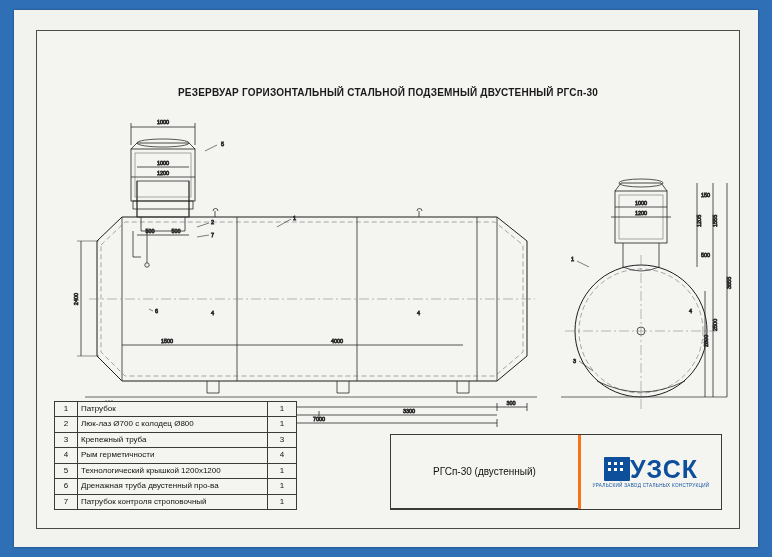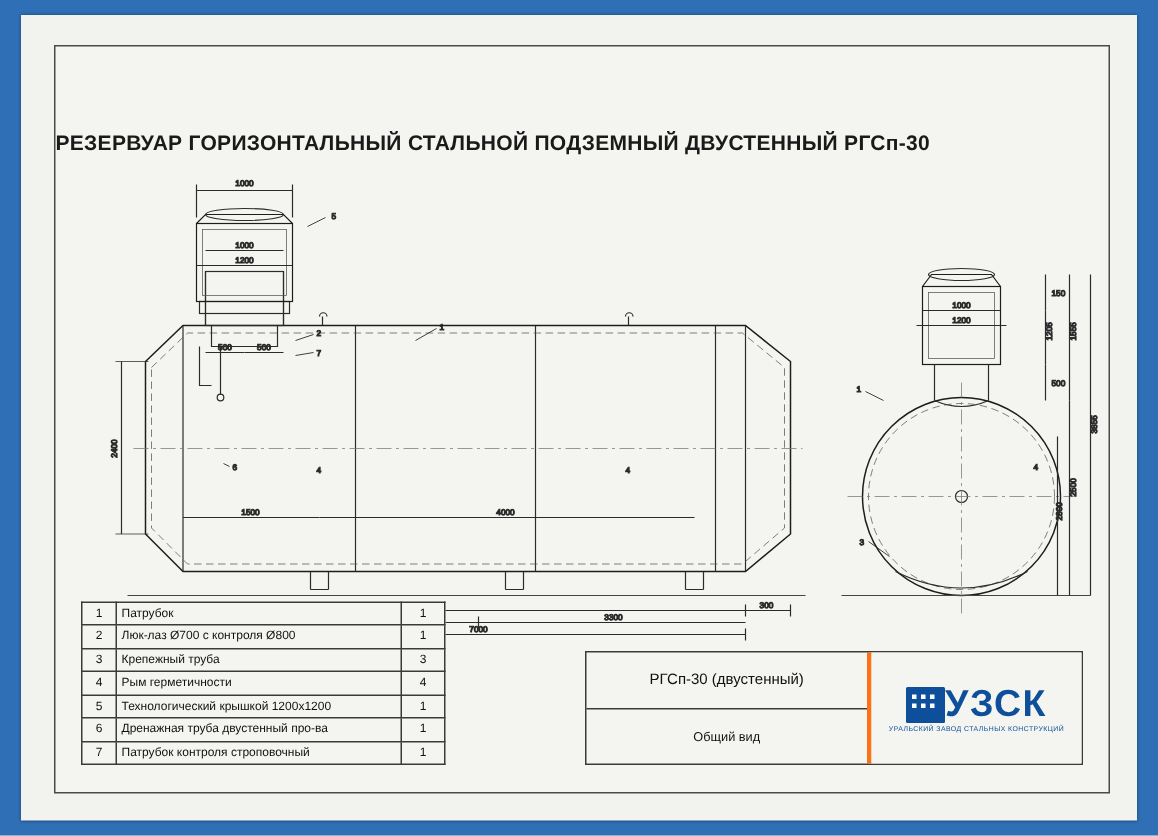--- a/index.html
+++ b/index.html
@@ -13,22 +13,22 @@
     position:absolute;left:14px;top:10px;width:744px;height:537px;
     background:#f2f2ef;
     box-shadow:0 0 2px rgba(0,0,0,.4);
   }
   #frame{
     position:absolute;left:22px;top:20px;right:18px;bottom:18px;
     border:1px solid #4a4a4a;
     background:#f4f4f1;
   }
   .ttl{
-    position:absolute;width:100%;text-align:left;
-    font-size:14px;font-weight:bold;color:#1a1a1a;letter-spacing:.2px;
+    position:absolute;width:100%;text-align:center;
+    font-size:10px;font-weight:bold;color:#1a1a1a;letter-spacing:.2px;
     top:56px;
   }
   svg{position:absolute;left:0;top:0;}
   
   #legend{
     position:absolute;left:17px;bottom:18px;width:243px;
     border-collapse:collapse;font-size:8px;color:#111;
     background:#f4f4f1;
   }
   #legend td{
@@ -52,21 +52,21 @@
     font-size:10px;color:#111;border-bottom:1px solid #3a3a3a;
   }
   #tb-sub{
     flex:1;display:flex;align-items:center;justify-content:center;
     font-size:8.5px;color:#111;
   }
   #tb-logo{
     width:140px;display:flex;flex-direction:column;
     align-items:center;justify-content:center;background:#f4f4f1;
   }
-  .logo-row{display:flex;align-items:flex-end;gap:0;}
+  .logo-row{display:flex;align-items:flex-start;gap:0;}
   .logo-mark{
     width:26px;height:24px;background:#0e4f9c;position:relative;
     border-radius:1px;
   }
   .logo-mark:before{
     content:"";position:absolute;left:4px;top:5px;width:3px;height:3px;
     background:#fff;box-shadow:6px 0 0 #fff,12px 0 0 #fff,0 6px 0 #fff,6px 6px 0 #fff,12px 6px 0 #fff;
   }
   .logo-word{
     font-size:25px;font-weight:bold;color:#0e4f9c;letter-spacing:1px;
@@ -239,21 +239,21 @@
 
     <table id="legend">
       <tbody>
         <tr>
           <td class="num">1</td>
           <td>Патрубок</td>
           <td class="qty">1</td>
         </tr>
         <tr>
           <td class="num">2</td>
-          <td>Люк-лаз Ø700 с контроля Ø800</td>
+          <td>Люк-лаз Ø700 с колодец Ø800</td>
           <td class="qty">1</td>
         </tr>
         <tr>
           <td class="num">3</td>
           <td>Крепежный труба</td>
           <td class="qty">3</td>
         </tr>
         <tr>
           <td class="num">4</td>
           <td>Рым герметичности</td>
@@ -273,21 +273,20 @@
           <td class="num">7</td>
           <td>Патрубок контроля строповочный</td>
           <td class="qty">1</td>
         </tr>
       </tbody>
     </table>
 
     <div id="titleblock">
       <div id="tb-text">
         <div id="tb-name">РГСп-30 (двустенный)</div>
-        <div id="tb-sub">Общий вид</div>
       </div>
       <div id="tb-logo">
         <div class="logo-row">
           <span class="logo-mark"></span>
           <span class="logo-word">УЗСК</span>
         </div>
         <div class="logo-sub">УРАЛЬСКИЙ ЗАВОД СТАЛЬНЫХ КОНСТРУКЦИЙ</div>
       </div>
     </div>
 

